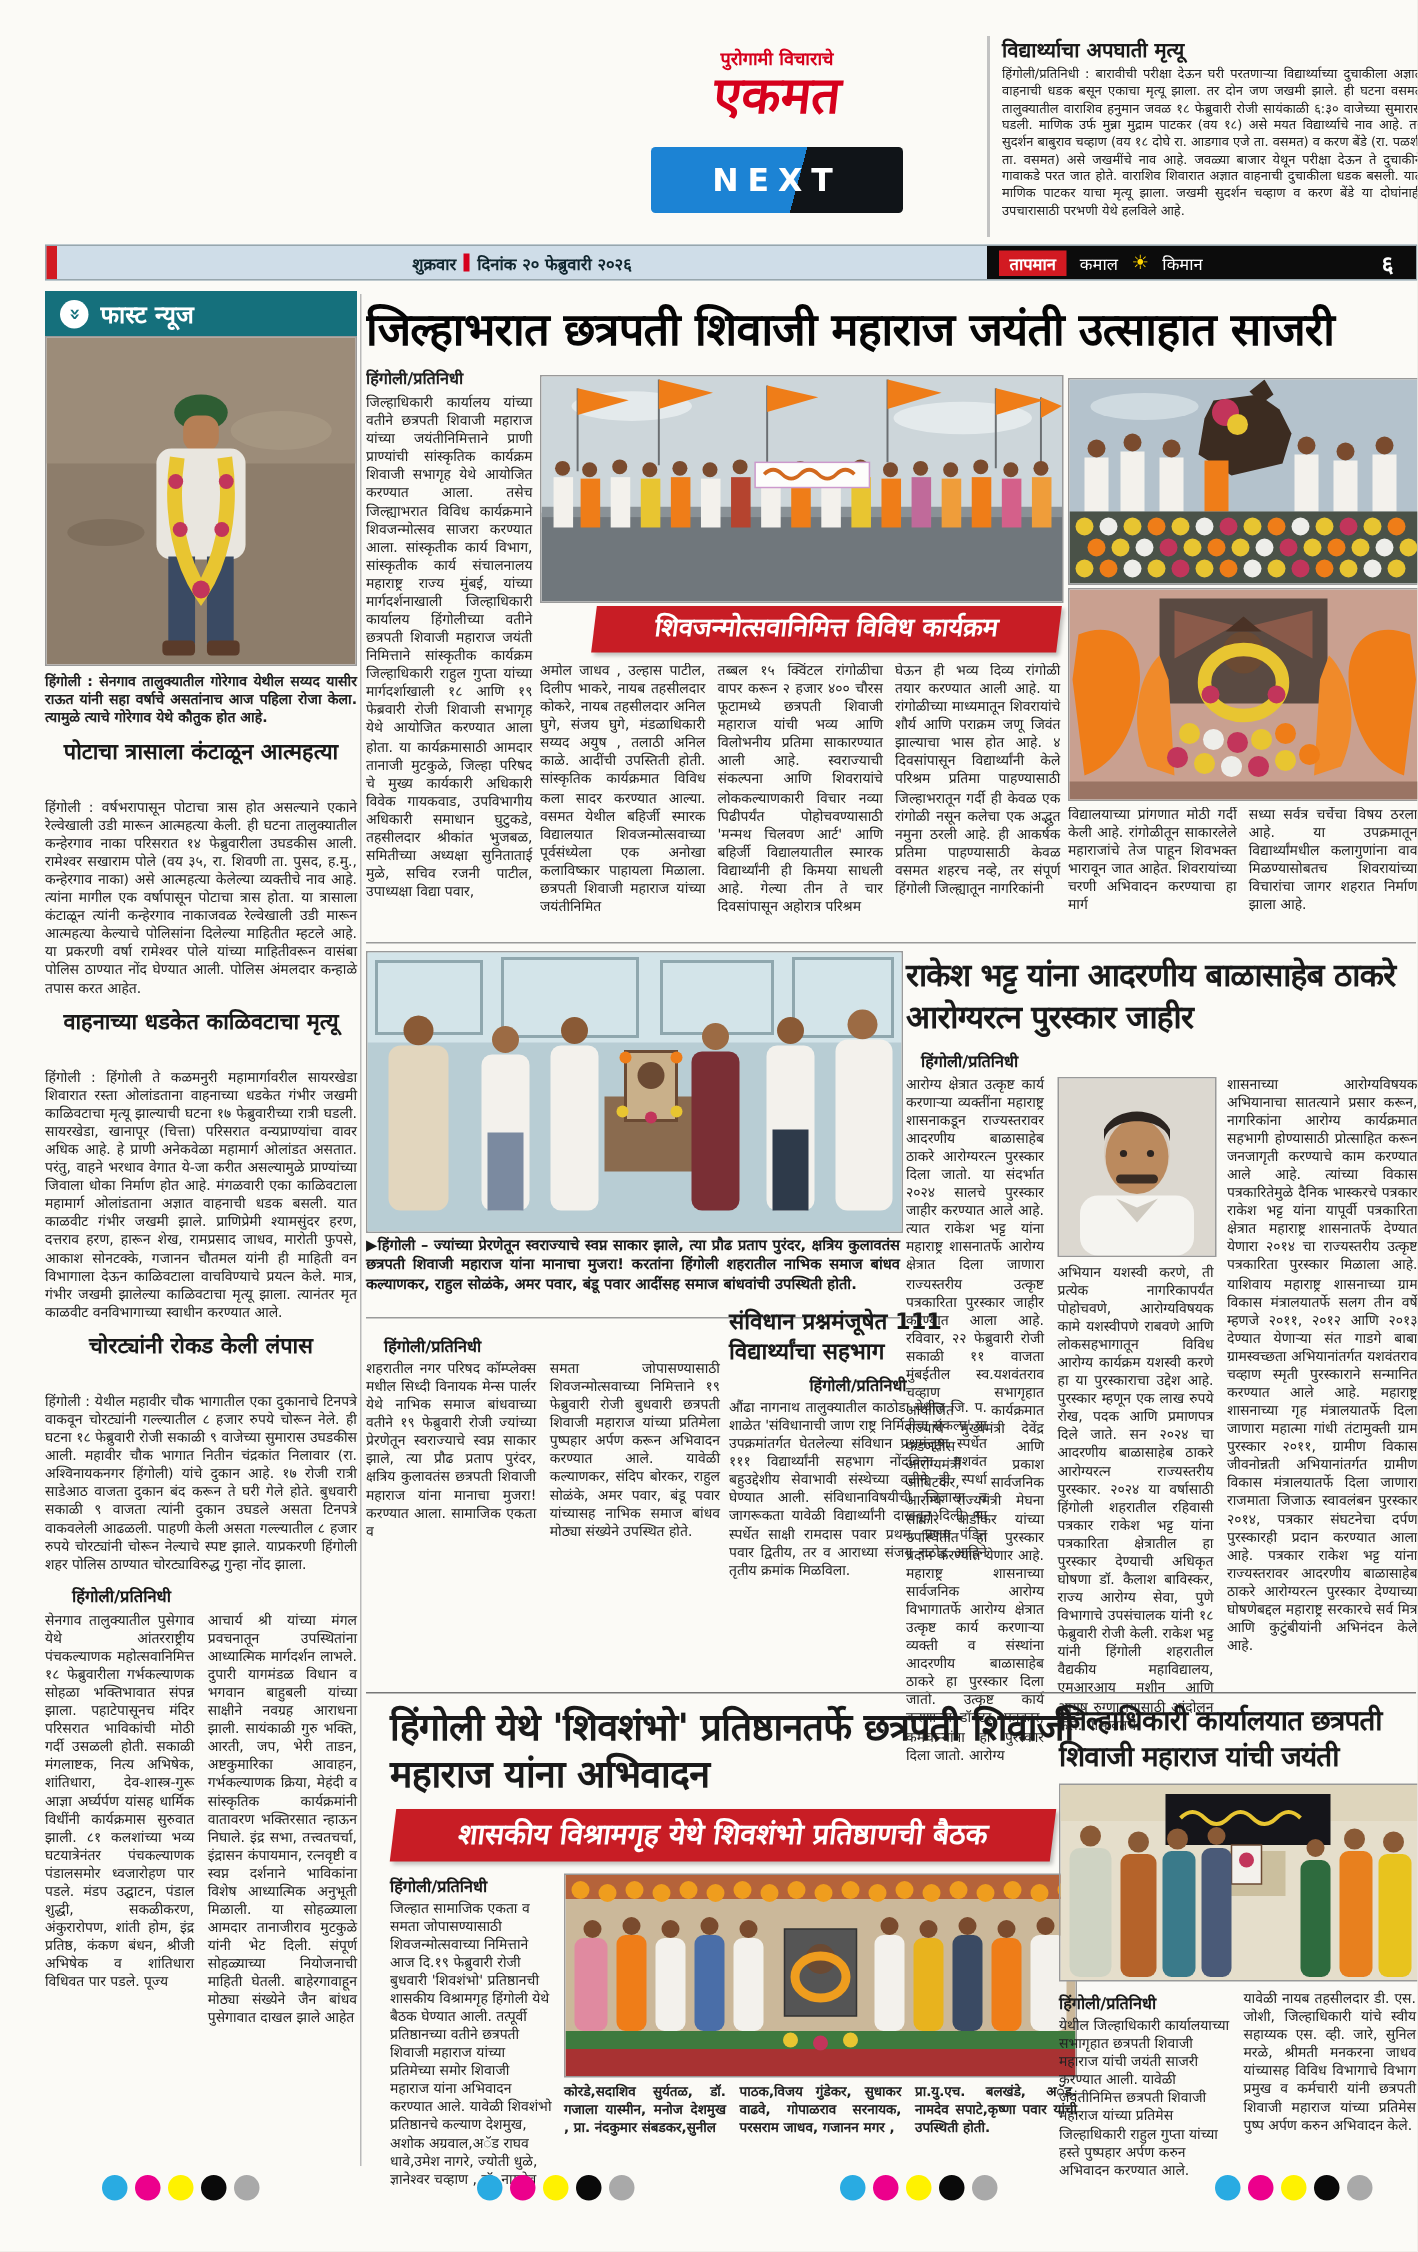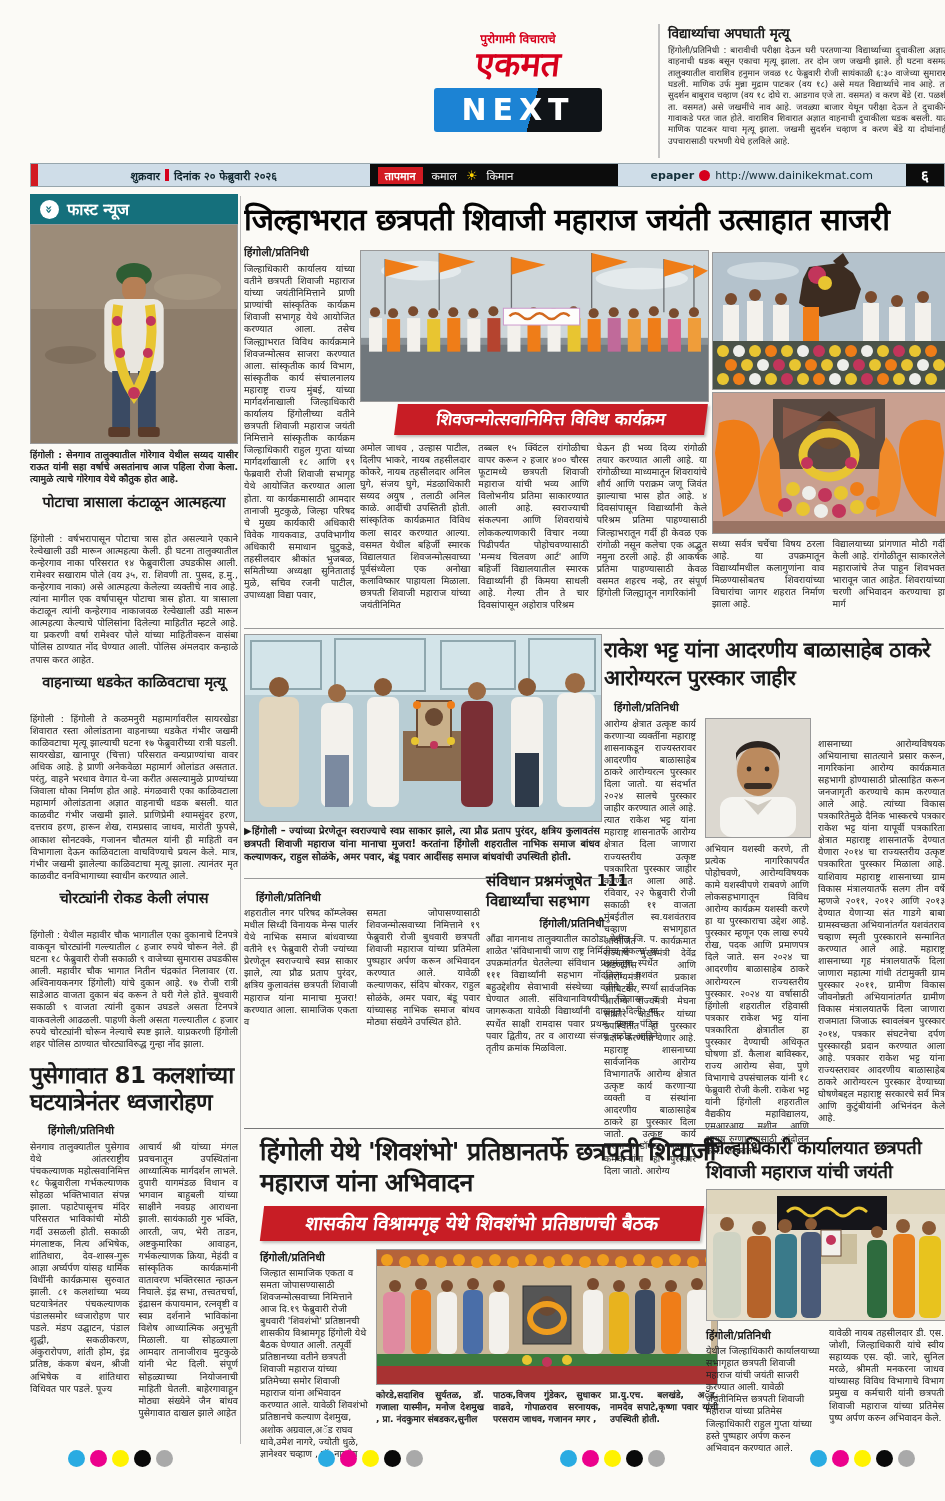--- a/index.html
+++ b/index.html
@@ -7,22 +7,22 @@
         font-family:"DejaVu Sans",sans-serif;color:#1a1a1a;}
   .abs{position:absolute;}
   .jtext{text-align:justify;line-height:1.3;color:#222;}
   .bold{font-weight:bold;}
   
   #mast-title{left:148px;top:22px;width:286px;height:112px;font-size:64px;font-weight:bold;
               color:#0b0b0b;text-align:center;line-height:108px;letter-spacing:-2px;overflow:hidden;}
   #mast-brand{left:434px;top:30px;width:168px;text-align:center;}
   .tagline{color:#d6001c;font-size:12px;font-weight:bold;}
   .ekmat{color:#d6001c;font-size:34px;font-weight:bold;line-height:1.05;transform:skewX(-6deg);}
-  .next-box{margin-top:5px;height:44px;background:linear-gradient(105deg,#1c83d4 0 58%,#101418 58% 100%);
-            color:#fff;font-size:30px;font-weight:bold;letter-spacing:6px;line-height:44px;
+  .next-box{margin-top:15px;height:44px;background:linear-gradient(105deg,#1c83d4 0 58%,#101418 58% 100%);
+            color:#fff;font-size:21px;font-weight:bold;letter-spacing:6px;line-height:44px;
             text-align:center;border-radius:3px;}
   #mast-article{left:658px;top:24px;width:280px;height:134px;border-left:2px solid #c2c2c2;padding-left:8px;}
   #mast-article .t{font-size:13.5px;font-weight:bold;margin-bottom:3px;}
   #mast-article .b{font-size:8.6px;line-height:1.32;}
   
   #datebar{left:30px;top:163px;width:913px;height:22px;display:flex;align-items:stretch;
            background:#cfdde8;border:1px solid #97a6ad;font-size:11px;}
   .red-tab{width:7px;background:#d21a22;}
   .seg-date{flex:1.15;display:flex;align-items:center;justify-content:center;gap:5px;font-weight:bold;color:#10262e;}
   .date-sep{display:inline-block;width:4px;height:12px;background:#d6001c;}
@@ -66,21 +66,21 @@
   .right-cols .c{flex:1;font-size:9.3px;}
   .hr{background:#9a9a9a;height:1px;}
   #shop-photo{left:244px;top:634px;width:356px;height:186px;}
   #shop-caption{left:244px;top:824px;width:356px;font-size:9.8px;font-weight:bold;line-height:1.35;text-align:justify;}
   #rakesh{left:604px;top:636px;width:341px;}
   #rakesh .t{font-size:21px;font-weight:bold;line-height:1.35;letter-spacing:-0.5px;}
   #rakesh .byline{margin:6px 0 4px 10px;}
   .rk-cols{display:flex;gap:9px;}
   .rk-c1{width:92px;font-size:9.3px;}
   .rk-c2{width:104px;font-size:9.3px;}
-  .rk-c3{flex:1;font-size:9.3px;margin-top:20px;}
+  .rk-c3{flex:1;font-size:9.3px;}
   .rk-photo{width:104px;height:118px;margin-bottom:5px;}
   #nabhik{left:244px;top:884px;width:236px;}
   #nabhik .t{font-size:19.5px;font-weight:bold;line-height:1.3;letter-spacing:-0.5px;}
   #nabhik .byline{margin:5px 0 3px 12px;}
   .nb-cols{display:flex;gap:9px;}
   .nb-cols .c{flex:1;font-size:9.3px;}
   #samvidhan{left:486px;top:872px;width:172px;}
   #samvidhan .t{font-size:15px;font-weight:bold;line-height:1.3;}
   #samvidhan .byline{text-align:center;margin:4px 0 3px;}
   #samvidhan .b{font-size:9.3px;}
@@ -126,25 +126,20 @@
       <span>शुक्रवार</span>
       <span class="date-sep"></span>
       <span>दिनांक २० फेब्रुवारी २०२६</span>
     </div>
     <div class="seg-weather">
       <span class="temp-box">तापमान</span>
       <span>कमाल</span>
       <span class="sun">☀</span>
       <span>किमान</span>
     </div>
-    <div class="seg-epaper">
-      <span class="bold">epaper</span>
-      <span class="ep-dot"></span>
-      <span>http://www.dainikekmat.com</span>
-    </div>
     <div class="seg-page">६</div>
   </div>
 
   <div class="abs" id="vrule1"></div>
 
   <div class="abs" id="sidebar">
     <div class="fn-header">
       <span class="fn-icon">
           <span class="fn-ico-glyph">»</span>
         </span>
@@ -176,21 +171,20 @@
 
     <div class="sb-head">पोटाचा त्रासाला कंटाळून आत्महत्या</div>
     <div class="sb-body jtext">हिंगोली : वर्षभरापासून पोटाचा त्रास होत असल्याने एकाने रेल्वेखाली उडी मारून आत्महत्या केली. ही घटना तालुक्यातील कन्हेरगाव नाका परिसरात १४ फेब्रुवारीला उघडकीस आली. रामेश्वर सखाराम पोले (वय ३५, रा. शिवणी ता. पुसद, ह.मु., कन्हेरगाव नाका) असे आत्महत्या केलेल्या व्यक्तीचे नाव आहे. त्यांना मागील एक वर्षापासून पोटाचा त्रास होता. या त्रासाला कंटाळून त्यांनी कन्हेरगाव नाकाजवळ रेल्वेखाली उडी मारून आत्महत्या केल्याचे पोलिसांना दिलेल्या माहितीत म्हटले आहे. या प्रकरणी वर्षा रामेश्वर पोले यांच्या माहितीवरून वासंबा पोलिस ठाण्यात नोंद घेण्यात आली. पोलिस अंमलदार कन्हाळे तपास करत आहेत.</div>
 
     <div class="sb-head">वाहनाच्या धडकेत काळिवटाचा मृत्यू</div>
     <div class="sb-body jtext">हिंगोली : हिंगोली ते कळमनुरी महामार्गावरील सायरखेडा शिवारात रस्ता ओलांडताना वाहनाच्या धडकेत गंभीर जखमी काळिवटाचा मृत्यू झाल्याची घटना १७ फेब्रुवारीच्या रात्री घडली. सायरखेडा, खानापूर (चित्ता) परिसरात वन्यप्राण्यांचा वावर अधिक आहे. हे प्राणी अनेकवेळा महामार्ग ओलांडत असतात. परंतु, वाहने भरधाव वेगात ये-जा करीत असल्यामुळे प्राण्यांच्या जिवाला धोका निर्माण होत आहे. मंगळवारी एका काळिवटाला महामार्ग ओलांडताना अज्ञात वाहनाची धडक बसली. यात काळवीट गंभीर जखमी झाले. प्राणिप्रेमी श्यामसुंदर हरण, दत्तराव हरण, हारून शेख, रामप्रसाद जाधव, मारोती फुपसे, आकाश सोनटक्के, गजानन चौतमल यांनी ही माहिती वन विभागाला देऊन काळिवटाला वाचविण्याचे प्रयत्न केले. मात्र, गंभीर जखमी झालेल्या काळिवटाचा मृत्यू झाला. त्यानंतर मृत काळवीट वनविभागाच्या स्वाधीन करण्यात आले.</div>
 
     <div class="sb-head">चोरट्यांनी रोकड केली लंपास</div>
     <div class="sb-body jtext">हिंगोली : येथील महावीर चौक भागातील एका दुकानाचे टिनपत्रे वाकवून चोरट्यांनी गल्ल्यातील ८ हजार रुपये चोरून नेले. ही घटना १८ फेब्रुवारी रोजी सकाळी ९ वाजेच्या सुमारास उघडकीस आली. महावीर चौक भागात नितीन चंद्रकांत निलावार (रा. अश्विनायकनगर हिंगोली) यांचे दुकान आहे. १७ रोजी रात्री साडेआठ वाजता दुकान बंद करून ते घरी गेले होते. बुधवारी सकाळी ९ वाजता त्यांनी दुकान उघडले असता टिनपत्रे वाकवलेली आढळली. पाहणी केली असता गल्ल्यातील ८ हजार रुपये चोरट्यांनी चोरून नेल्याचे स्पष्ट झाले. याप्रकरणी हिंगोली शहर पोलिस ठाण्यात चोरट्याविरुद्ध गुन्हा नोंद झाला.</div>
 
-    <div class="pg-title">पुसेगावात 81 कलशांच्या घटयात्रेनंतर ध्वजारोहण</div>
     <div class="pg-byline">हिंगोली/प्रतिनिधी</div>
     <div class="pg-cols">
       <div class="c jtext">सेनगाव तालुक्यातील पुसेगाव येथे आंतरराष्ट्रीय पंचकल्याणक महोत्सवानिमित्त १८ फेब्रुवारीला गर्भकल्याणक सोहळा भक्तिभावात संपन्न झाला. पहाटेपासूनच मंदिर परिसरात भाविकांची मोठी गर्दी उसळली होती. सकाळी मंगलाष्टक, नित्य अभिषेक, शांतिधारा, देव-शास्त्र-गुरू आज्ञा अर्घ्यर्पण यांसह धार्मिक विधींनी कार्यक्रमास सुरुवात झाली. ८१ कलशांच्या भव्य घटयात्रेनंतर पंचकल्याणक पंडालसमोर ध्वजारोहण पार पडले. मंडप उद्घाटन, पंडाल शुद्धी, सकळीकरण, अंकुरारोपण, शांती होम, इंद्र प्रतिष्ठ, कंकण बंधन, श्रीजी अभिषेक व शांतिधारा विधिवत पार पडले. पूज्य</div>
       <div class="c jtext">आचार्य श्री यांच्या मंगल प्रवचनातून उपस्थितांना आध्यात्मिक मार्गदर्शन लाभले. दुपारी यागमंडळ विधान व भगवान बाहुबली यांच्या साक्षीने नवग्रह आराधना झाली. सायंकाळी गुरु भक्ति, आरती, जप, भेरी ताडन, अष्टकुमारिका आवाहन, गर्भकल्याणक क्रिया, मेहंदी व सांस्कृतिक कार्यक्रमांनी वातावरण भक्तिरसात न्हाऊन निघाले. इंद्र सभा, तत्त्वतचर्चा, इंद्रासन कंपायमान, रत्नवृष्टी व स्वप्न दर्शनाने भाविकांना विशेष आध्यात्मिक अनुभूती मिळाली. या सोहळ्याला आमदार तानाजीराव मुटकुळे यांनी भेट दिली. संपूर्ण सोहळ्याच्या नियोजनाची माहिती घेतली. बाहेरगावाहून मोठ्या संख्येने जैन बांधव पुसेगावात दाखल झाले आहेत</div>
     </div>
   </div>
 
   <div class="abs" id="main-headline">जिल्हाभरात छत्रपती शिवाजी महाराज जयंती उत्साहात साजरी</div>
 
   <div class="abs" id="story1">
@@ -372,22 +366,22 @@
           <circle cx="108" cy="118" r="7" fill="#eeeeea"></circle>
             <circle cx="126" cy="118" r="7" fill="#c2355b"></circle>
           <circle cx="144" cy="114" r="7" fill="#e8c531"></circle>
             <circle cx="160" cy="110" r="7" fill="#ef7d18"></circle>
         </g>
         <rect y="128" width="233" height="12" fill="#9a7464"></rect>
       </svg>
     </div>
 
     <div class="right-cols">
+      <div class="c jtext">विद्यालयाच्या प्रांगणात मोठी गर्दी केली आहे. रांगोळीतून साकारलेले महाराजांचे तेज पाहून शिवभक्त भारावून जात आहेत. शिवरायांच्या चरणी अभिवादन करण्याचा हा मार्ग</div>
       <div class="c jtext">सध्या सर्वत्र चर्चेचा विषय ठरला आहे. या उपक्रमातून विद्यार्थ्यांमधील कलागुणांना वाव मिळण्यासोबतच शिवरायांच्या विचारांचा जागर शहरात निर्माण झाला आहे.</div>
-      <div class="c jtext">विद्यालयाच्या प्रांगणात मोठी गर्दी केली आहे. रांगोळीतून साकारलेले महाराजांचे तेज पाहून शिवभक्त भारावून जात आहेत. शिवरायांच्या चरणी अभिवादन करण्याचा हा मार्ग</div>
     </div>
   </div>
 
   <div class="abs hr" style="left:244px;top:628px;width:700px;"></div>
 
   <div class="abs photo-frame" id="shop-photo">
     <svg viewBox="0 0 356 186" preserveAspectRatio="none">
       <rect width="356" height="186" fill="#b8cdd4"></rect>
       <rect width="356" height="60" fill="#d3e4e9"></rect>
       <g stroke="#8fa7ae" stroke-width="2" fill="none">

